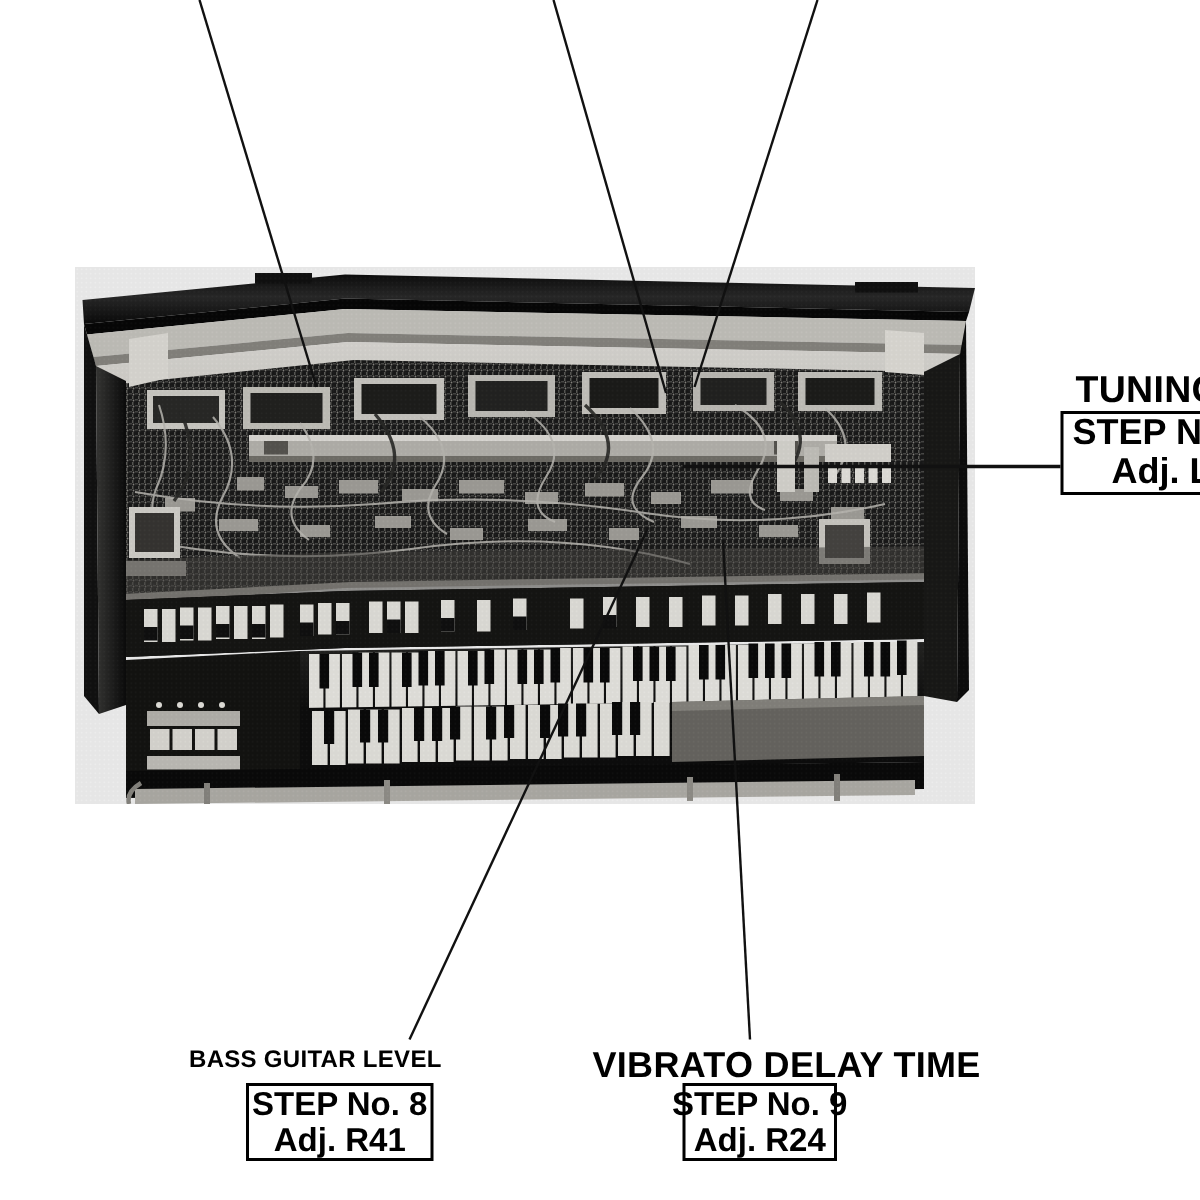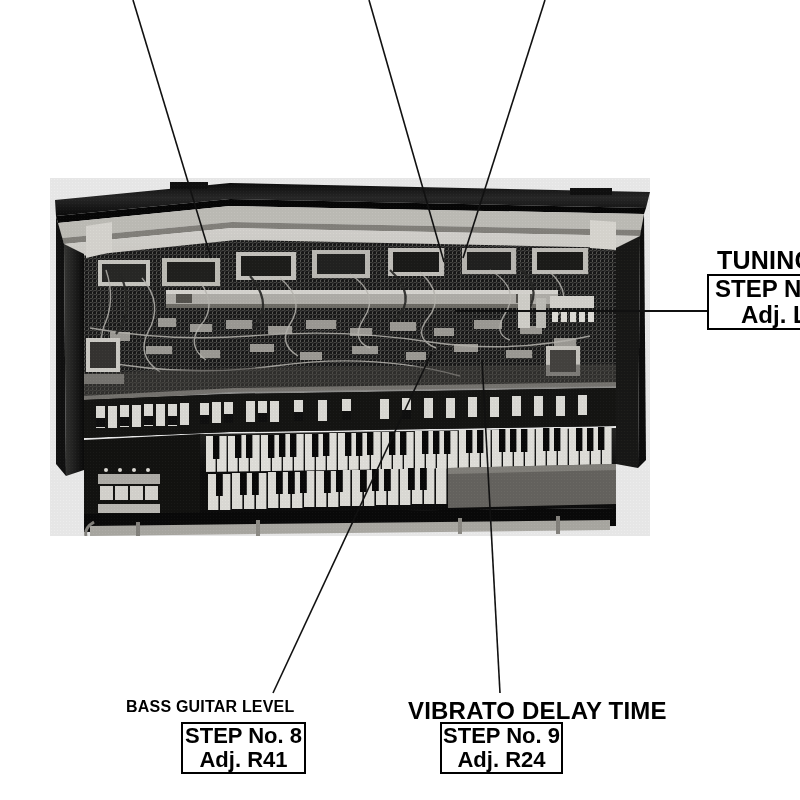--- a/index.html
+++ b/index.html
@@ -88,37 +88,37 @@
   #callout-tuning-box .line { font-size: 24px; }
   #callout-tuning-box .line.l2 { padding-left: 26px; }
 
   
   #callout-bass-title {
     left: 126px;
     top: 699px;
     font-size: 16px;
   }
   #callout-bass-box {
-    left: 181px;
+    left: 164px;
     top: 722px;
     width: 125px;
     height: 52px;
   }
   #callout-bass-box .line { font-size: 22px; }
 
   
   #callout-vibrato-title {
-    left: 408px;
+    left: 395px;
     top: 699px;
     font-size: 24px;
   }
   #callout-vibrato-box {
-    left: 440px;
+    left: 455px;
     top: 722px;
-    width: 123px;
+    width: 103px;
     height: 52px;
   }
   #callout-vibrato-box .line { font-size: 22px; }
 </style>
 </head>
 <body>
 
 <div id="page">
 
   <div class="photo-wrap">

